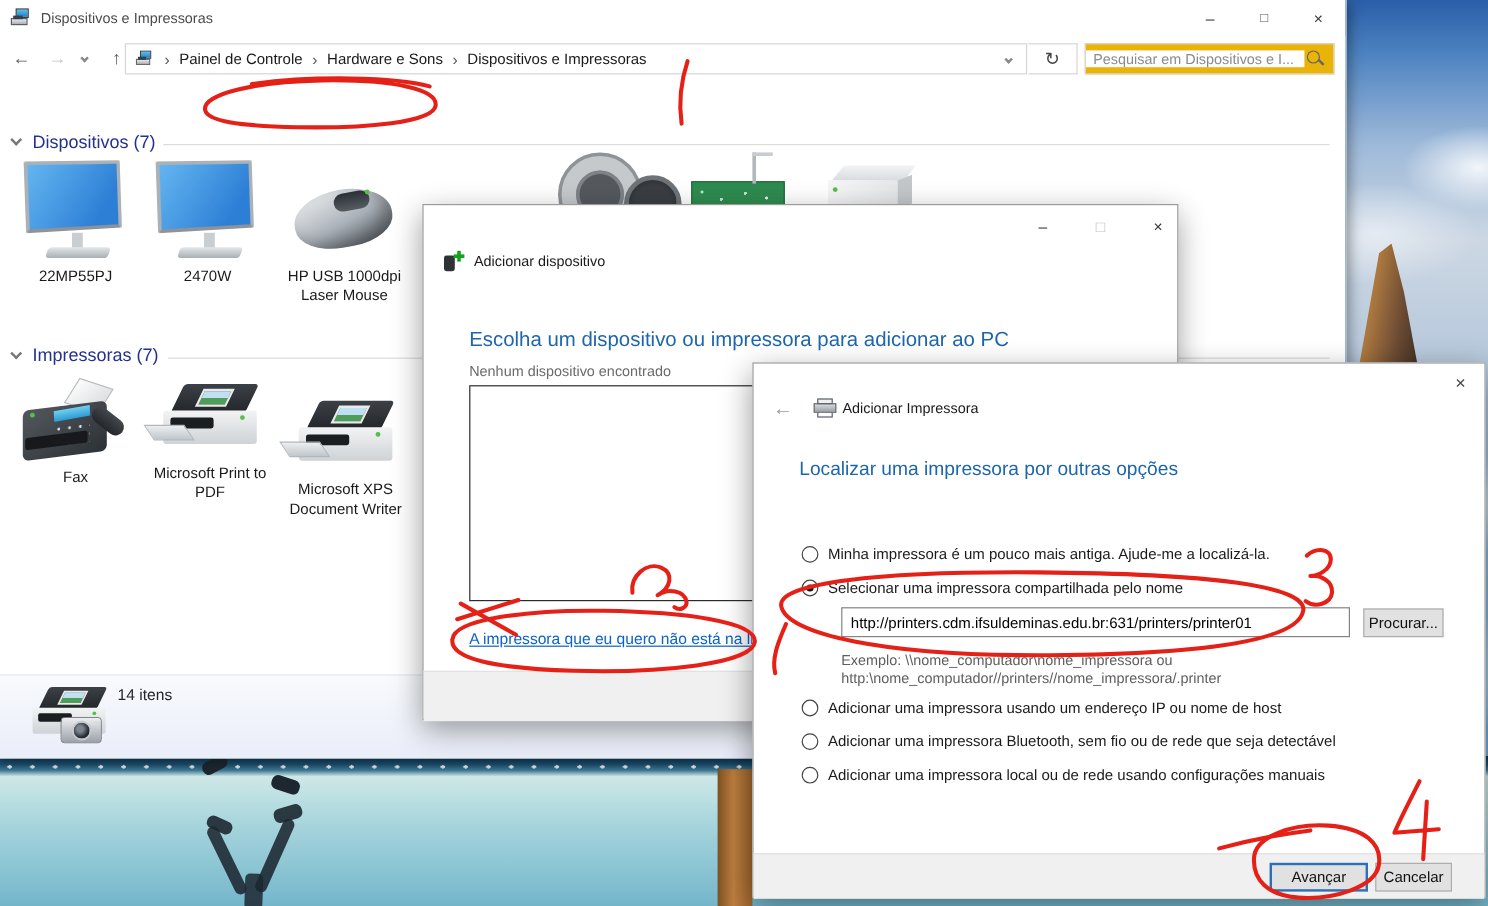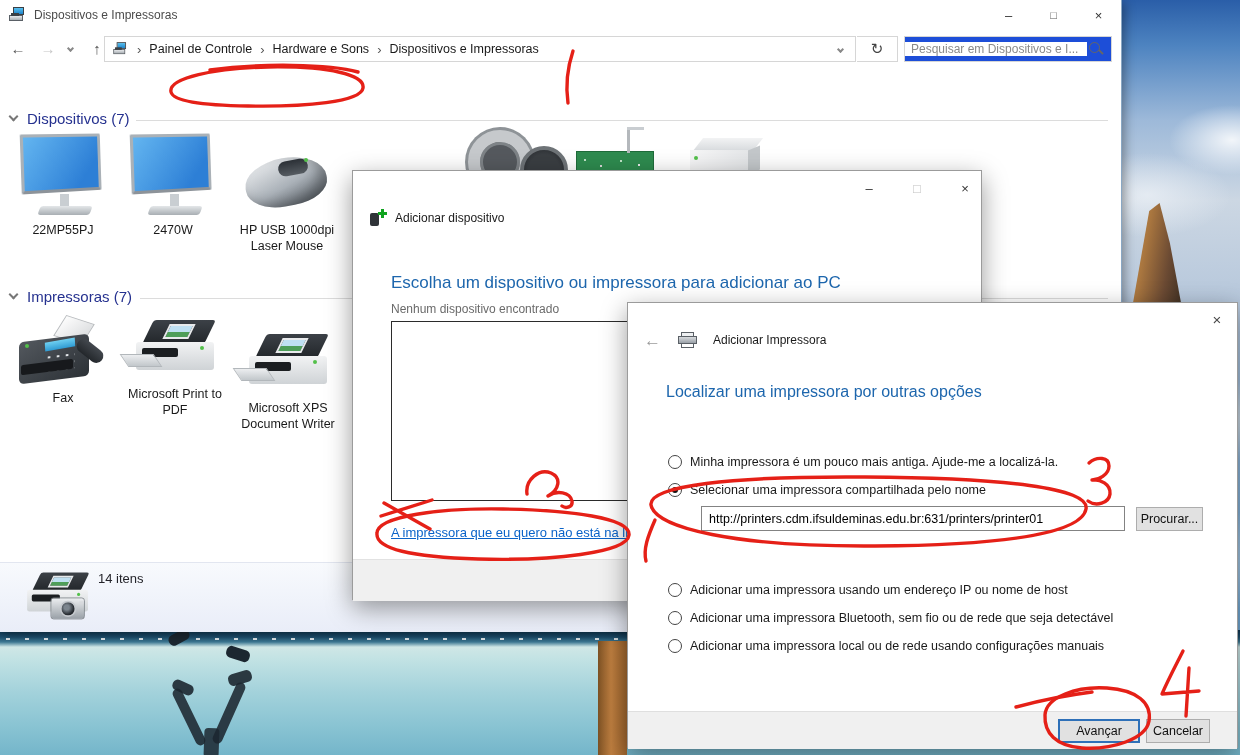--- a/index.html
+++ b/index.html
@@ -54,21 +54,21 @@
 
   .navrow{position:absolute;left:0;top:30px;width:100%;height:37px;background:#fff;display:flex;align-items:center}
   .navbtn{font-size:15px;color:#555;width:24px;text-align:center}
   .navbtn.dis{color:#c6c6c6}
   .chev{display:inline-block;width:7px;height:7px;border-right:2px solid #888;border-bottom:2px solid #888;transform:rotate(45deg)}
   .chev.sm{width:5px;height:5px}
   .addrbox{position:absolute;left:104px;top:6px;width:752px;height:26px;border:1px solid #d6d6d6;background:#fff;display:flex;align-items:center;font-size:12.5px;color:#1a1a1a}
   .crumbsep{color:#555;padding:0 8px;font-size:13px}
   .addr-chev{margin-left:auto;margin-right:12px}
   .refreshbox{position:absolute;left:857px;top:6px;width:41px;height:26px;border:1px solid #d6d6d6;border-left:none;display:flex;align-items:center;justify-content:center;font-size:15px;color:#444;background:#fff}
-  .searchbox{position:absolute;left:904px;top:6px;width:208px;height:26px;border:1px solid #d6d6d6;background:#1d4ed8;display:flex;align-items:center}
+  .searchbox{position:absolute;left:904px;top:6px;width:208px;height:26px;border:1px solid #d6d6d6;background:#eab308;display:flex;align-items:center}
   .searchbox input{border:none;outline:none;flex:1;font-size:12px;color:#333;padding:0 6px;font-family:"Liberation Sans",sans-serif}
   .searchbox input::placeholder{color:#8a8a8a}
   .mag{position:relative;width:18px;height:18px;margin-right:6px;flex:none}
   .mag::before{content:"";position:absolute;left:2px;top:2px;width:9px;height:9px;border:1.6px solid #666;border-radius:50%}
   .mag::after{content:"";position:absolute;left:11px;top:11px;width:6px;height:1.8px;background:#666;transform:rotate(45deg)}
 
   .toolbar{position:absolute;left:0;top:67px;width:100%;height:36px;background:#f5f6fa;display:flex;align-items:center;font-size:13px;color:#1a1a1a}
   .tb-item{padding:0 14px;height:100%;display:flex;align-items:center;cursor:default}
   .tb-right{margin-left:auto;display:flex;align-items:center;gap:10px;padding-right:14px}
   .pic-icon{width:19px;height:15px;border:1px solid #9db0c5;background:linear-gradient(#bfe0f2 55%,#9ed08f 55%)}
@@ -151,21 +151,21 @@
   .d1 .link{position:absolute;left:38px;top:354px;font-size:13px;color:var(--link_blue);text-decoration:underline;cursor:pointer}
   .d1 .footer{position:absolute;left:0;top:388px;width:100%;height:42px;background:#f0f0f0;border-top:1px solid #e2e2e2}
 
   .d2{left:627px;top:302px;width:611px;height:446px;z-index:20}
   .d2 .dlg-close{left:578px;top:8px;width:22px}
   .back-arrow{position:absolute;left:16px;top:28px;font-size:17px;color:#9a9a9a}
   .prn-mini{position:relative;width:19px;height:16px}
   .prn-mini .a{position:absolute;left:3px;top:0;width:13px;height:5px;background:#eef0f2;border:1px solid #5a6066}
   .prn-mini .b{position:absolute;left:0;top:4px;width:19px;height:8px;background:linear-gradient(#d7dadd,#9aa1a8);border:1px solid #5a6066}
   .prn-mini .c{position:absolute;left:3px;top:11px;width:13px;height:5px;background:#fff;border:1px solid #5a6066}
-  .d2 .ttlrow{position:absolute;left:50px;top:29px;display:flex;align-items:center;gap:16px}
+  .d2 .ttlrow{position:absolute;left:50px;top:29px;display:flex;align-items:center;gap:5px}
   .d2 .dlgtitle{font-size:12px;color:#1a1a1a}
   .d2 .heading{position:absolute;left:38px;top:80px;font-size:16px}
   .optrow{position:absolute;left:40px;display:flex;align-items:center;gap:8px;font-size:12.5px;color:#1a1a1a}
   .radio{width:14px;height:14px;border:1px solid #444;border-radius:50%;background:#fff;position:relative;flex:none}
   .radio.checked::after{content:"";position:absolute;inset:3px;border-radius:50%;background:#121212}
   .d2 .urlfield{position:absolute;left:73px;top:203px;width:424px;height:25px;border:1px solid #838383;font-size:12.5px;color:#000;padding:0 7px;outline:none;font-family:"Liberation Sans",sans-serif}
   .btn{background:#e1e1e1;border:1px solid #adadad;font-size:12.5px;color:#111;display:flex;align-items:center;justify-content:center;font-family:"Liberation Sans",sans-serif}
   .d2 .browse{position:absolute;left:508px;top:204px;width:67px;height:24px}
   .d2 .example{position:absolute;left:73px;top:240px;font-size:12px;color:#5e5e5e;line-height:15px}
   .d2 .footer{position:absolute;left:0;top:408px;width:100%;height:38px;background:#f0f0f0;border-top:1px solid #dfdfdf}
@@ -373,20 +373,24 @@
       <span class="radio"></span>
       <span>Minha impressora é um pouco mais antiga. Ajude-me a localizá-la.</span>
     </div>
     <div class="optrow" style="top:180px">
       <span class="radio checked"></span>
       <span>Selecionar uma impressora compartilhada pelo nome</span>
     </div>
 
     <input class="urlfield" type="text" value="http://printers.cdm.ifsuldeminas.edu.br:631/printers/printer01" style="">
     <div class="btn browse">Procurar...</div>
+    <div class="example">
+      <div>Exemplo: \\nome_computador\nome_impressora ou</div>
+      <div>http:\nome_computador//printers//nome_impressora/.printer</div>
+    </div>
 
     <div class="optrow" style="top:280px">
       <span class="radio"></span>
       <span>Adicionar uma impressora usando um endereço IP ou nome de host</span>
     </div>
     <div class="optrow" style="top:308px">
       <span class="radio"></span>
       <span>Adicionar uma impressora Bluetooth, sem fio ou de rede que seja detectável</span>
     </div>
     <div class="optrow" style="top:336px">

